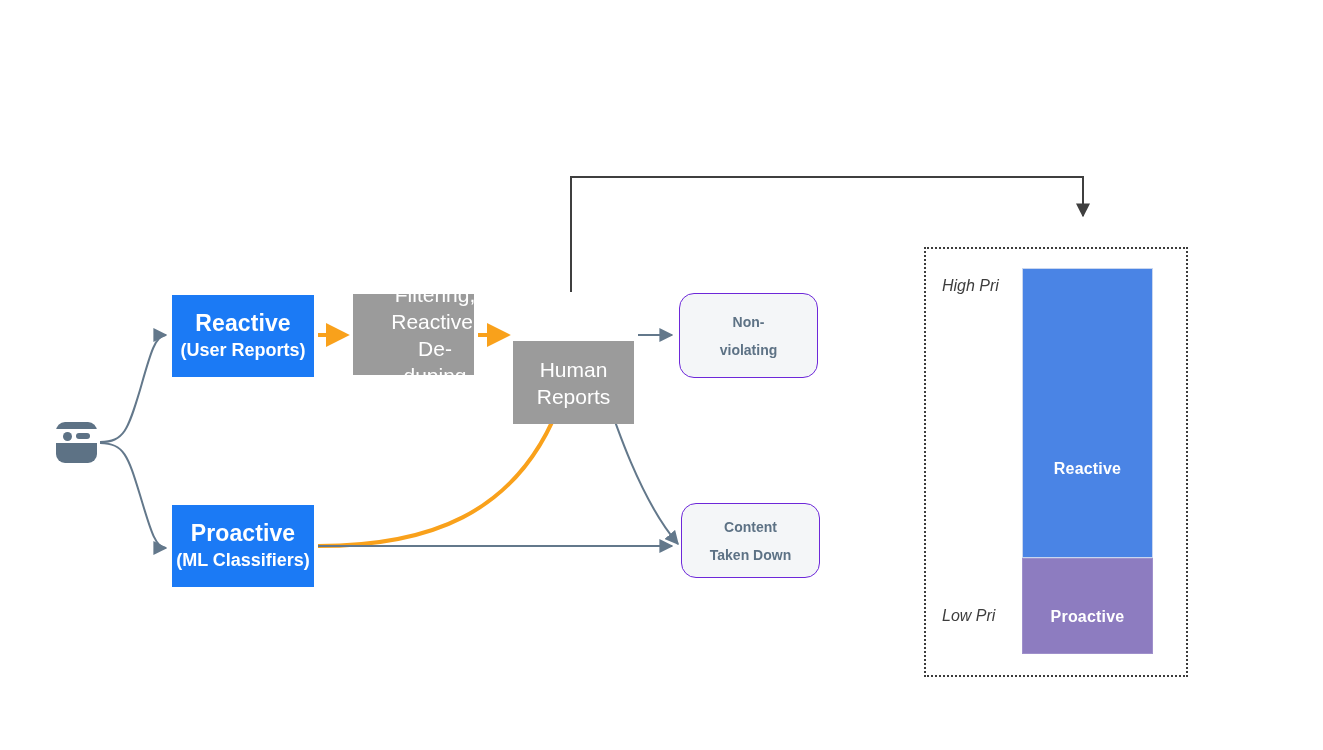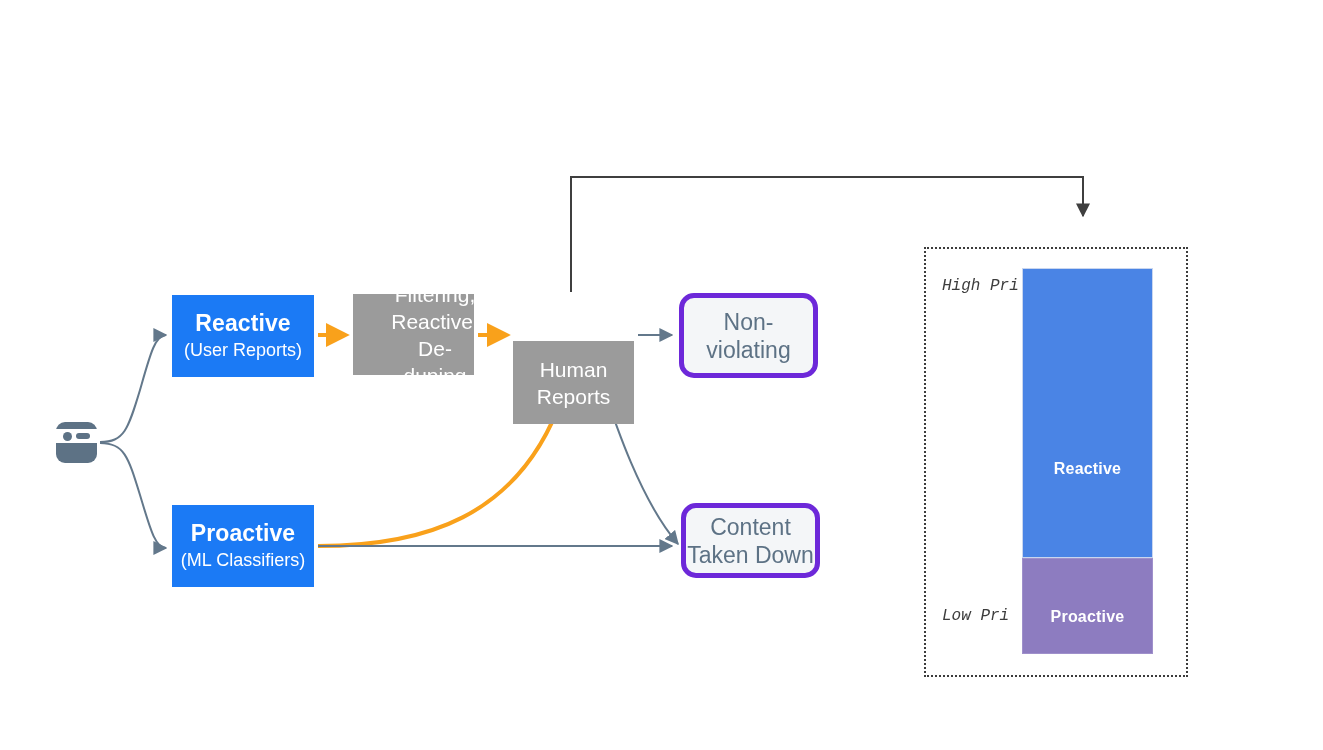--- a/index.html
+++ b/index.html
@@ -66,39 +66,39 @@
     color: #ffffff;
   }
   .node-blue .t1 {
     font-size: 23px;
     font-weight: 700;
     line-height: 29px;
     letter-spacing: 0.1px;
   }
   .node-blue .t2 {
     font-size: 18px;
-    font-weight: 400;
+    font-weight: 700;
     line-height: 25px;
   }
 
   .node-gray {
     background: #9b9b9b;
     color: #ffffff;
     font-size: 21px;
     font-weight: 400;
     line-height: 27px;
   }
 
   .node-round {
     background: #f4f6f8;
-    border: 5px solid #6d28d9;
+    border: 1px solid #6d28d9;
     border-radius: 15px;
     color: #5d7285;
-    font-size: 23px;
-    font-weight: 400;
+    font-size: 14px;
+    font-weight: 700;
     line-height: 28px;
   }
 
   #node-reactive  { left: 172px; top: 295px; width: 142px; height: 82px; }
   #node-filtering { left: 353px; top: 294px; width: 121px; height: 81px; padding-left: 43px; }
   #node-human     { left: 513px; top: 294px; width: 121px; height: 83px; margin-top: 47px; }
   #node-nonviol   { left: 679px; top: 293px; width: 139px; height: 85px; }
   #node-proactive { left: 172px; top: 505px; width: 142px; height: 82px; }
   #node-taken     { left: 681px; top: 503px; width: 139px; height: 75px; justify-content: center; }
 
@@ -180,21 +180,21 @@
     border: 1px solid #9f90cb;
   }
   #seg-reactive .seg-label { margin-top: 112px; }
   #seg-proactive .seg-label { margin-top: 22px; }
 
   .pri-label {
     position: absolute;
     font-style: italic;
     font-size: 16px;
     color: #3d3d3d;
-    font-family: Liberation Mono, monospace;
+    font-family: Liberation Sans, sans-serif;
   }
   #label-high { left: 942px; top: 277px; }
   #label-low  { left: 942px; top: 607px; }
 </style>
 </head>
 <body>
 
 <div id="slide">
 
 

